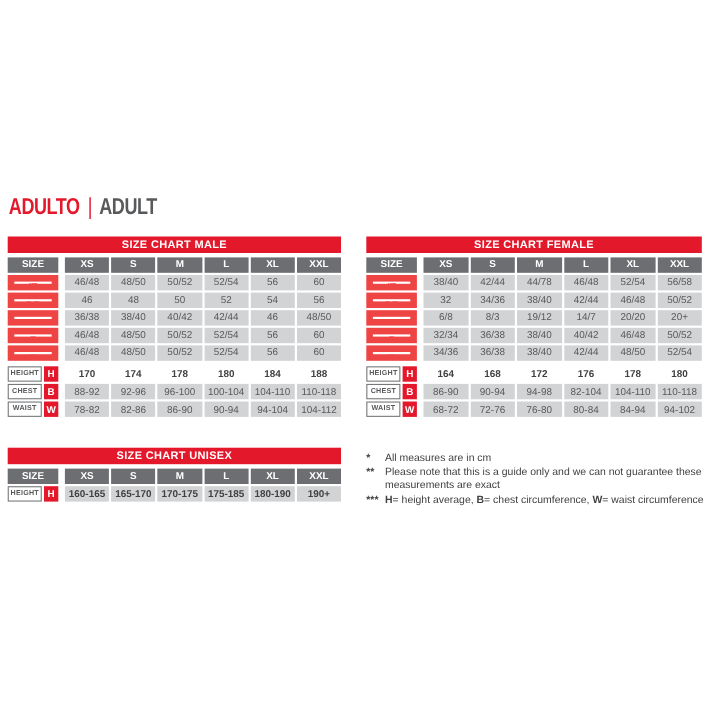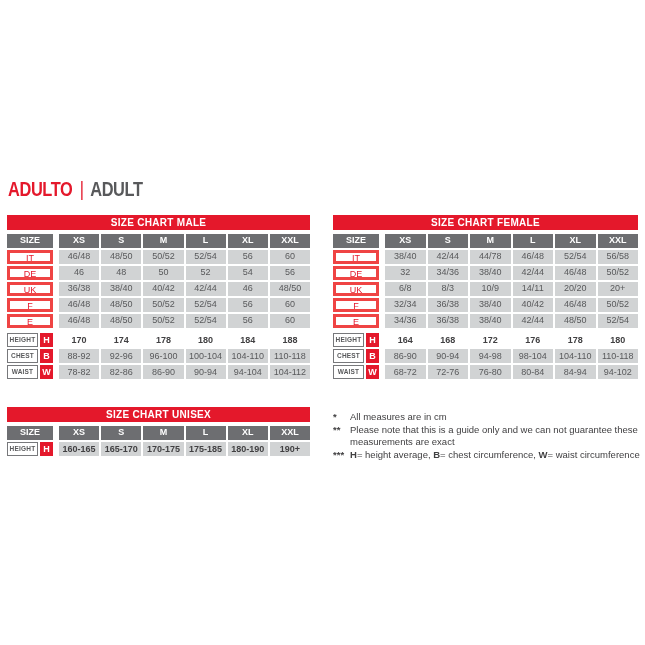--- a/index.html
+++ b/index.html
@@ -25,22 +25,22 @@
          text-align:center; font-size:10px; font-weight:bold;
          letter-spacing:0.3px; margin-bottom:4px; }
 
   .trow { display:flex; height:14px; margin-bottom:2px; }
   .cell { line-height:13px; text-align:center; font-size:9px; overflow:hidden; }
   .label-cell { width:46px; flex:none; margin-right:6px; }
   .data-cell  { flex:1; margin-right:2px; }
   .trow .data-cell:last-child { margin-right:0; }
 
   .head   { background:#6d6e71; color:#ffffff; font-weight:bold; }
-  .rlabel { background:#ffffff; border:3px solid #ef4444; color:#e4182b;
-            font-weight:normal; line-height:11px; }
+  .rlabel { background:#ffffff; border:6px solid #ef4444; color:#e4182b;
+            font-weight:bold; line-height:11px; }
   .dval   { background:#d1d3d4; color:#58595b; }
 
   .mgap { height:3px; }
   .mrow { height:14px; }
   .mrow .cell { line-height:14px;text-align:center; }
   .mlabel-wrap { width:46px; flex:none; margin-right:6px; display:flex; }
   .mlabel { width:31px; flex:none; margin-right:2px; border:1px solid #77787b;
             background:#fff; color:#58595b; font-size:6.5px; font-weight:bold;
             text-align:center; line-height:12px; letter-spacing:0.2px; }
   .badge  { width:13px; flex:none; background:#e4182b; color:#fff; font-size:9px;
@@ -187,22 +187,22 @@
         <div class="cell dval data-cell">34/36</div>
         <div class="cell dval data-cell">38/40</div>
         <div class="cell dval data-cell">42/44</div>
         <div class="cell dval data-cell">46/48</div>
         <div class="cell dval data-cell">50/52</div>
       </div>
       <div class="trow">
         <div class="cell rlabel label-cell">UK</div>
         <div class="cell dval data-cell">6/8</div>
         <div class="cell dval data-cell">8/3</div>
-        <div class="cell dval data-cell">10/9</div>
-        <div class="cell dval data-cell">14/11</div>
+        <div class="cell dval data-cell">19/12</div>
+        <div class="cell dval data-cell">14/7</div>
         <div class="cell dval data-cell">20/20</div>
         <div class="cell dval data-cell">20+</div>
       </div>
       <div class="trow">
         <div class="cell rlabel label-cell">F</div>
         <div class="cell dval data-cell">32/34</div>
         <div class="cell dval data-cell">36/38</div>
         <div class="cell dval data-cell">38/40</div>
         <div class="cell dval data-cell">40/42</div>
         <div class="cell dval data-cell">46/48</div>
@@ -231,21 +231,21 @@
         <div class="cell data-cell white boldv">180</div>
       </div>
       <div class="trow mrow">
         <div class="mlabel-wrap">
           <div class="mlabel">CHEST</div>
           <div class="badge">B</div>
         </div>
         <div class="cell data-cell dval">86-90</div>
         <div class="cell data-cell dval">90-94</div>
         <div class="cell data-cell dval">94-98</div>
-        <div class="cell data-cell dval">98-104</div>
+        <div class="cell data-cell dval">82-104</div>
         <div class="cell data-cell dval">104-110</div>
         <div class="cell data-cell dval">110-118</div>
       </div>
       <div class="trow mrow">
         <div class="mlabel-wrap">
           <div class="mlabel">WAIST</div>
           <div class="badge">W</div>
         </div>
         <div class="cell data-cell dval">68-72</div>
         <div class="cell data-cell dval">72-76</div>

